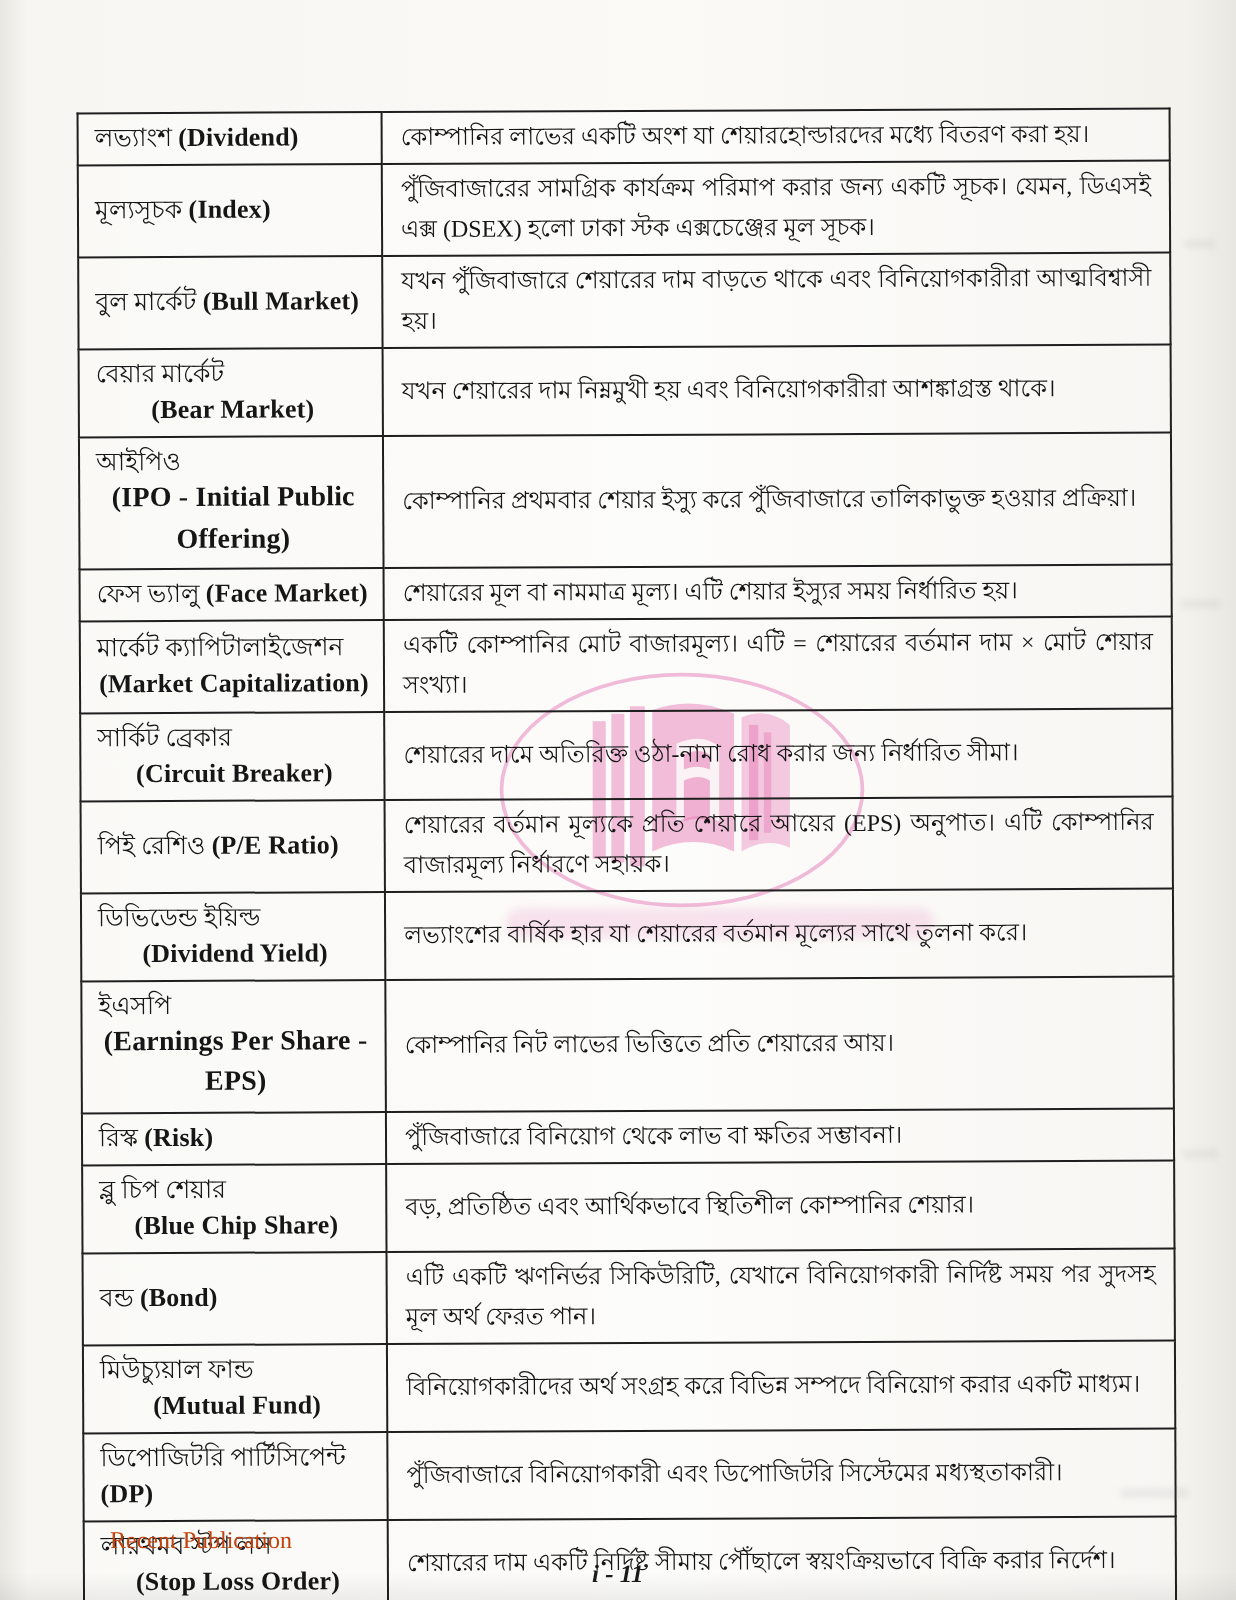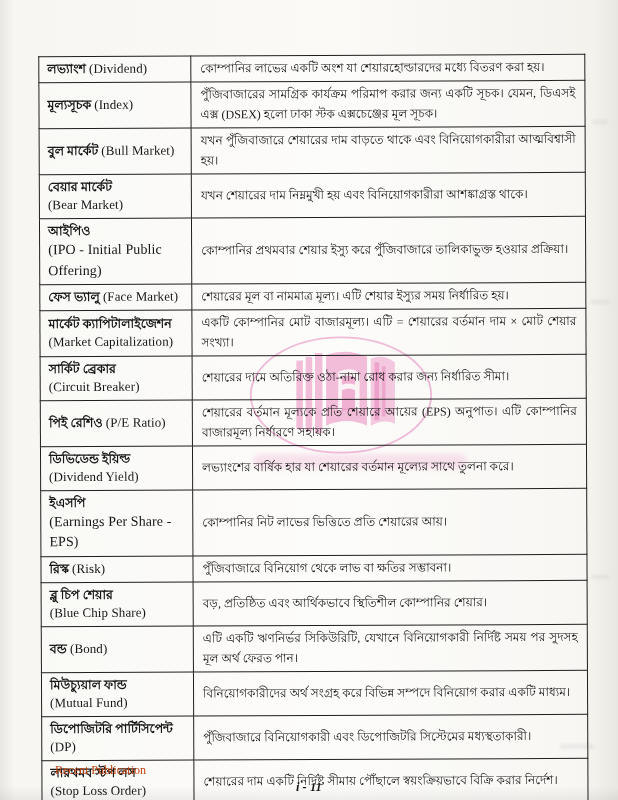--- a/index.html
+++ b/index.html
@@ -23,22 +23,22 @@
   }
   table.glossary, table.glossary td{border:1.6px solid #1f1f1f;}
   col.c-term{width:152px;}
   col.c-def{width:394px;}
 
   td.term-cell{
     padding:3px 6px 3px 8px;vertical-align:middle;
     font-weight:700;line-height:1.45;font-size:12.5px;
     word-wrap:break-word;
   }
-  td.term-cell .bn{font-size:12.5px;font-weight:700;}
-  td.term-cell .en{font-size:13px;font-weight:400;letter-spacing:.1px;}
+  td.term-cell .bn{font-size:12.5px;font-weight:400;}
+  td.term-cell .en{font-size:13px;font-weight:700;letter-spacing:.1px;text-align:center;}
   td.term-cell.en-small .en{font-size:14px;}
   td.def-cell{
     padding:3px 9px;vertical-align:middle;
     font-size:12px;line-height:1.62;text-align:justify;
     word-wrap:break-word;
   }
 
   
   .watermark{position:absolute;left:248px;top:334px;width:186px;height:122px;pointer-events:none;}
   .watermark svg{width:100%;height:100%;}

